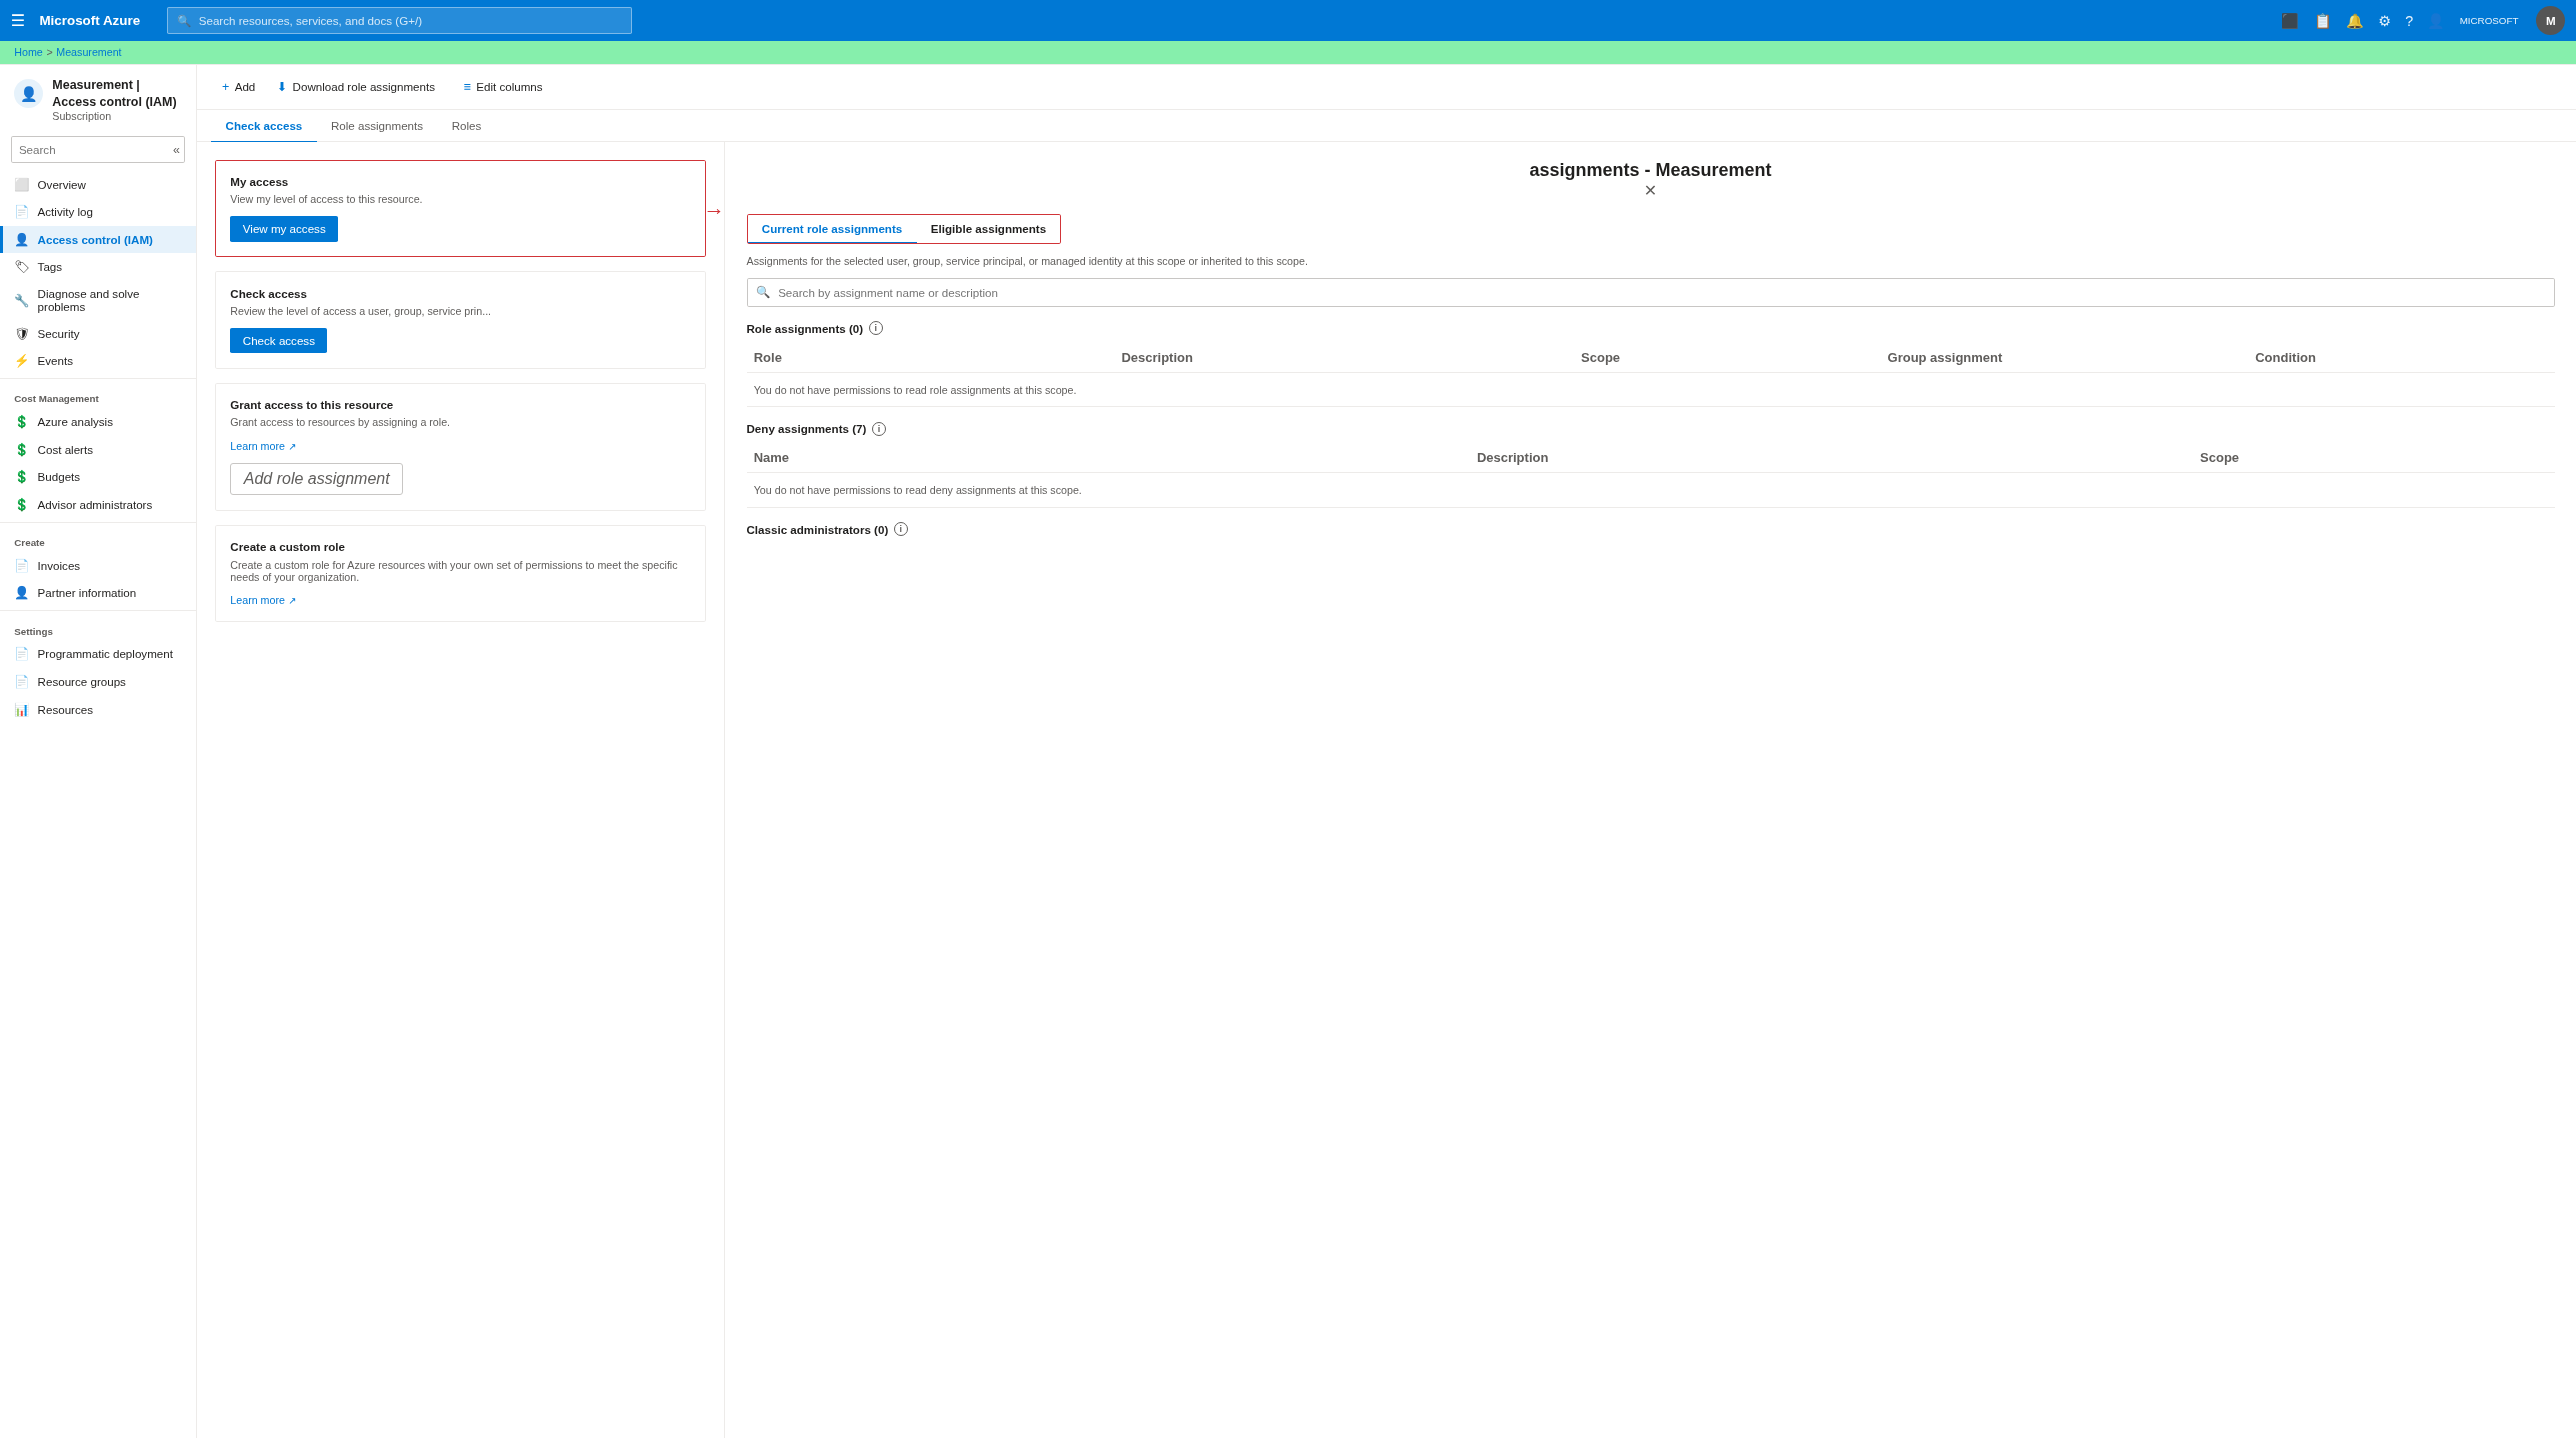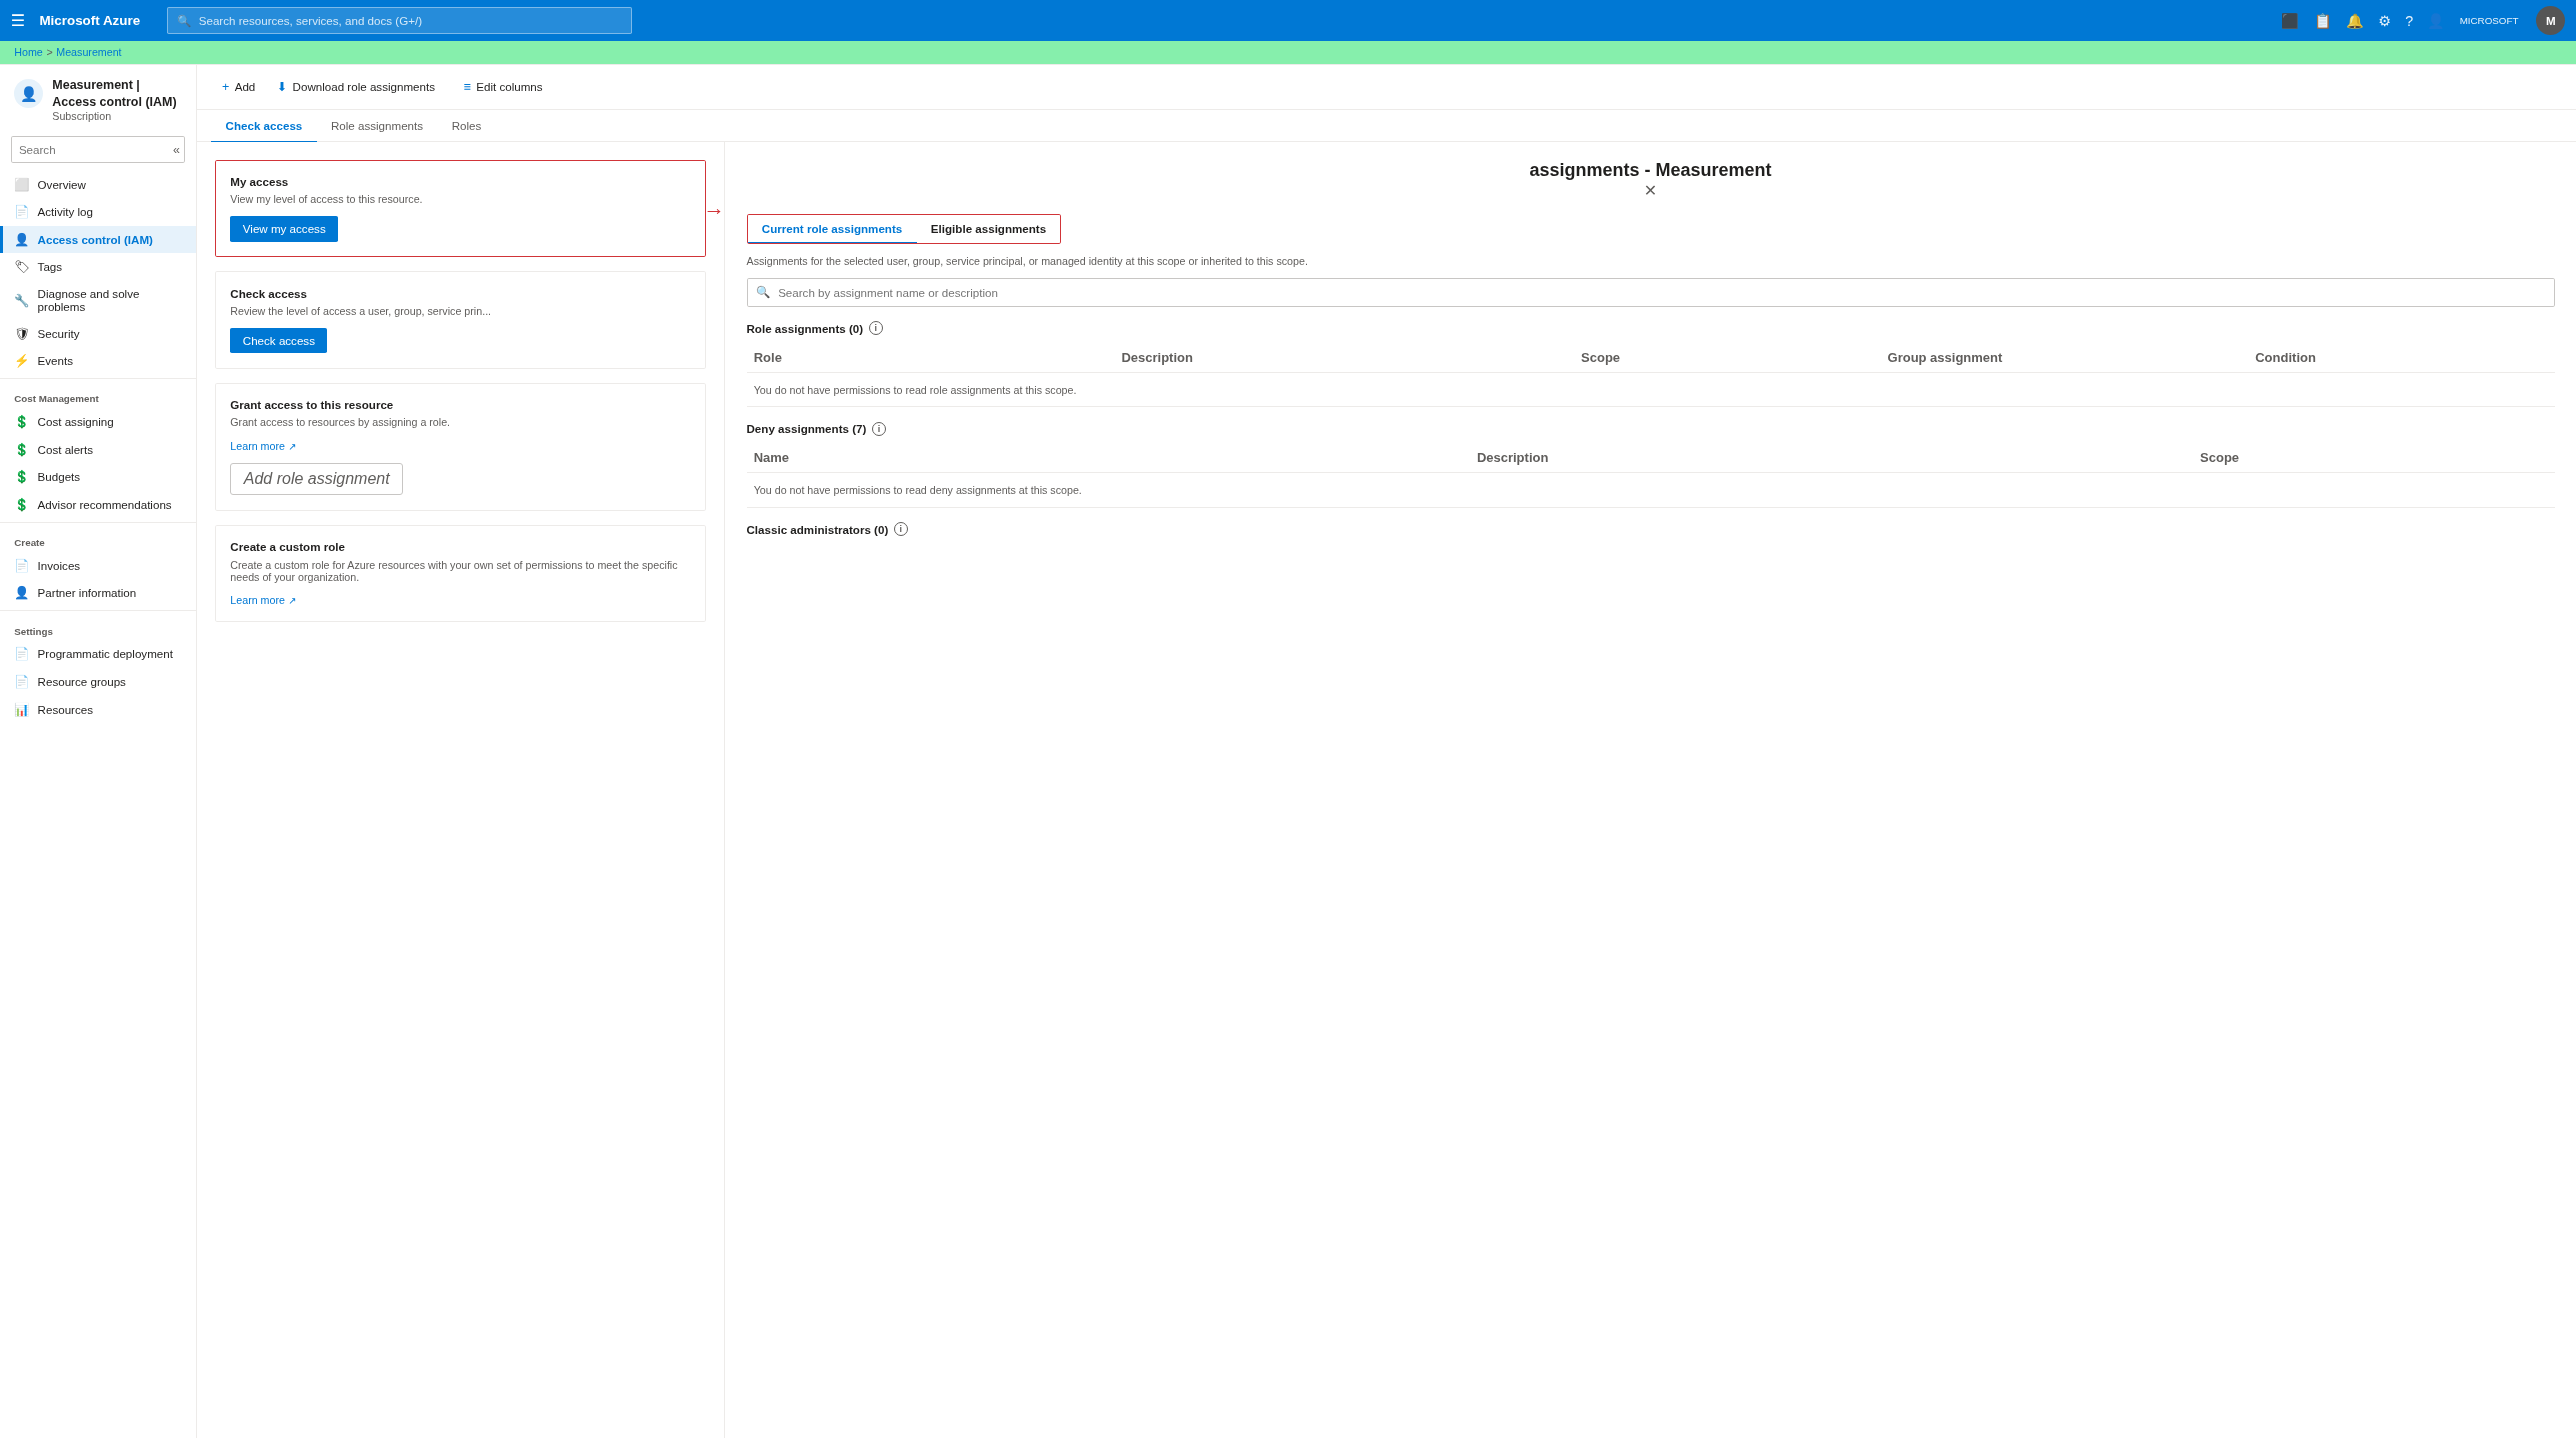--- a/index.html
+++ b/index.html
@@ -333,33 +333,33 @@
     </div>
     <div class="sidebar-item">
       <span class="sidebar-item-icon">⚡</span>
       <span>Events</span>
     </div>
 
     <div class="sidebar-divider"></div>
     <div class="sidebar-section-label">Cost Management</div>
     <div class="sidebar-item">
       <span class="sidebar-item-icon" style="color:#107c10">💲</span>
-      <span>Cost assigning</span>
+      <span>Azure analysis</span>
     </div>
     <div class="sidebar-item">
       <span class="sidebar-item-icon" style="color:#107c10">💲</span>
       <span>Cost alerts</span>
     </div>
     <div class="sidebar-item">
       <span class="sidebar-item-icon" style="color:#107c10">💲</span>
       <span>Budgets</span>
     </div>
     <div class="sidebar-item">
       <span class="sidebar-item-icon" style="color:#107c10">💲</span>
-      <span>Advisor recommendations</span>
+      <span>Advisor administrators</span>
     </div>
 
     <div class="sidebar-divider"></div>
     <div class="sidebar-section-label">Create</div>
     <div class="sidebar-item">
       <span class="sidebar-item-icon">📄</span>
       <span>Invoices</span>
     </div>
     <div class="sidebar-item">
       <span class="sidebar-item-icon">👤</span>

